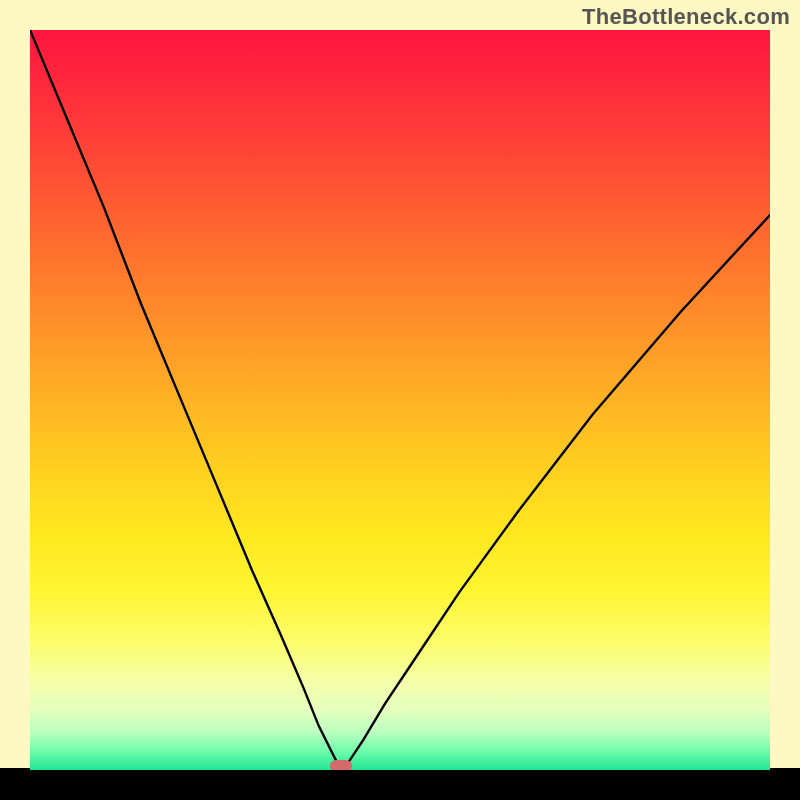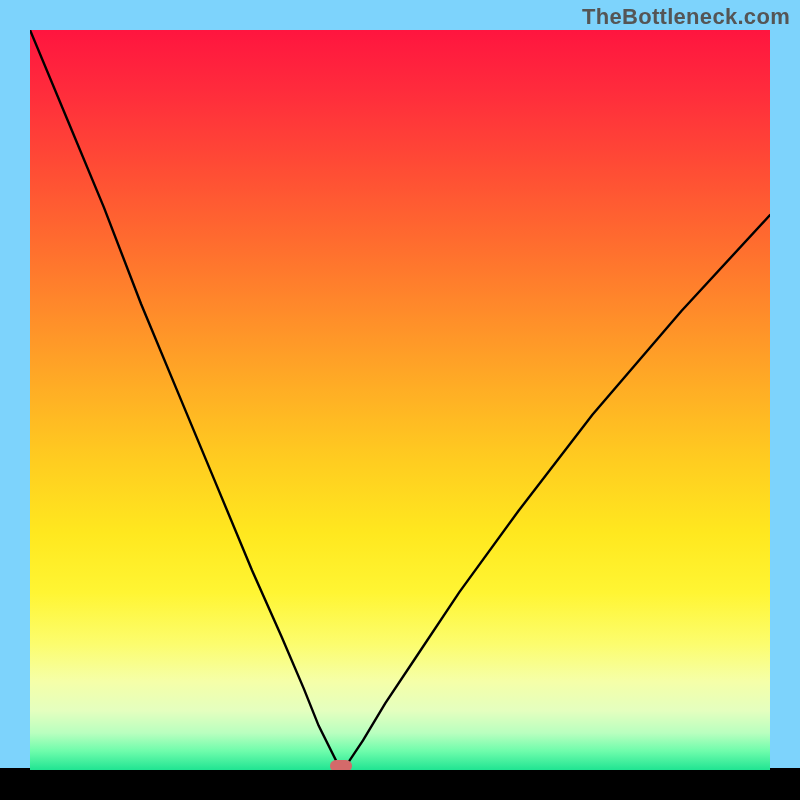--- a/index.html
+++ b/index.html
@@ -8,21 +8,21 @@
     width: 800px;
     height: 800px;
     background: #000;
     font-family: Arial, Helvetica, sans-serif;
     overflow: hidden;
   }
   .frame {
     position: relative;
     width: 800px;
     height: 768px;
-    background: #7dd3fc;
+    background: #fef9c3;
   }
   .watermark {
     position: absolute;
     top: 4px;
     right: 10px;
     color: #555;
     font-size: 22px;
     font-weight: 600;
     letter-spacing: 0.3px;
     z-index: 3;

